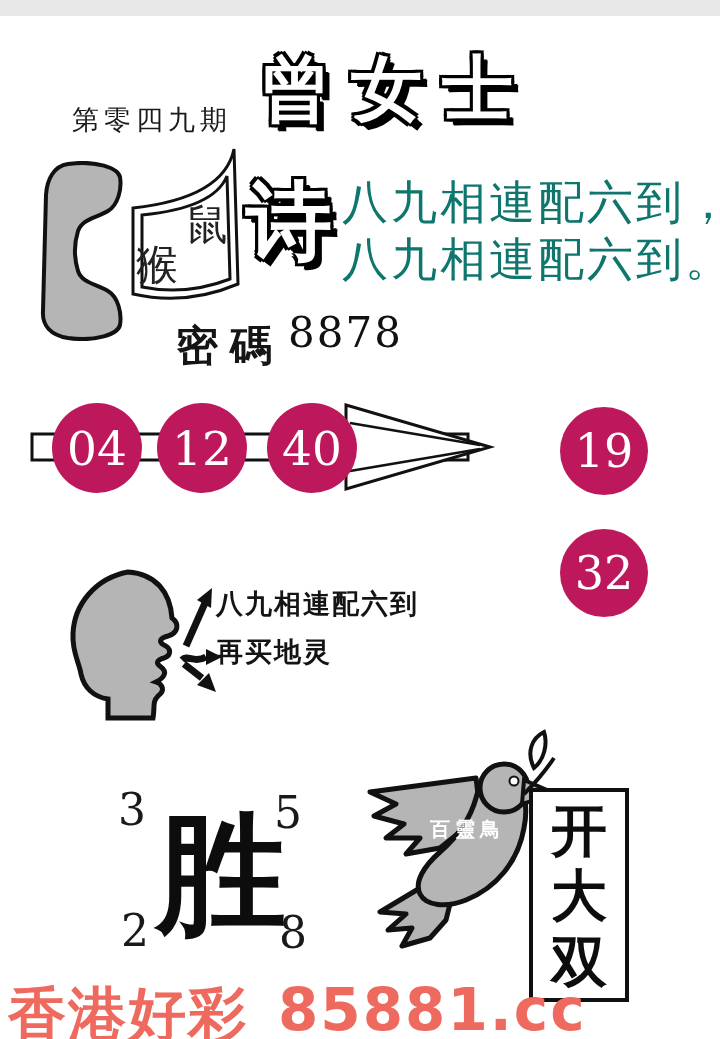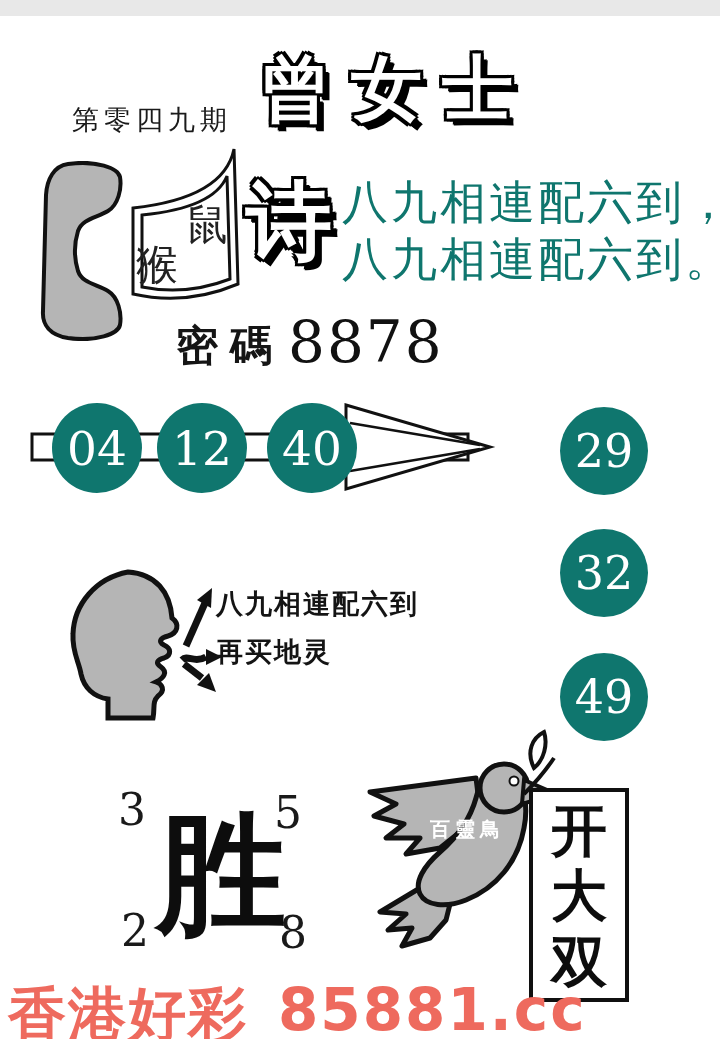--- a/index.html
+++ b/index.html
@@ -27,25 +27,25 @@
                 -3px 0 0 #000,3px 0 0 #000,0 -3px 0 #000,0 3px 0 #000,
                 6px 6px 0 #000,7px 7px 0 #000;
   }
   .zodiac{font-family:"DejaVu Serif",serif;font-size:42px;color:#222;line-height:1;}
   .z-top{left:186px;top:188px;}
   .z-bottom{left:136px;top:228px;}
   .poem{left:342px;top:158px;font-family:"DejaVu Serif",serif;font-size:46px;
         line-height:57px;letter-spacing:3px;color:#0f766e;white-space:nowrap;}
   .pw-label{left:176px;top:302px;font-family:"DejaVu Serif",serif;font-weight:bold;
             font-size:42px;letter-spacing:12px;color:#151515;text-align:center;}
-  .pw-value{left:288px;top:292px;font-family:"DejaVu Serif",serif;font-size:58px;
+  .pw-value{left:288px;top:292px;font-family:"DejaVu Serif",serif;font-size:42px;
             color:#111;letter-spacing:2px;}
 
   
-  .ball{width:90px;height:90px;border-radius:50%;background:#0f766e;
+  .ball{width:90px;height:90px;border-radius:50%;background:#be185d;
         display:flex;align-items:center;justify-content:center;
         color:#fff;font-family:"DejaVu Serif",serif;font-size:47px;}
   .ball.small{width:88px;height:88px;font-size:46px;}
   .b1{left:52px;top:387px;} .b2{left:157px;top:387px;} .b3{left:267px;top:387px;}
   .s1{left:560px;top:391px;} .s2{left:560px;top:513px;} .s3{left:560px;top:637px;}
 
   
   .speech-line{font-size:27px;font-weight:600;color:#141414;letter-spacing:2px;
                white-space:nowrap;}
   .sp1{left:216px;top:570px;} .sp2{left:216px;top:618px;}
@@ -108,23 +108,22 @@
   <svg class="abs" style="left:28px;top:383px;" width="475" height="98" viewBox="0 0 475 98">
     <rect x="4" y="35" width="436" height="26" fill="#fff" stroke="#111" stroke-width="3"></rect>
     <polygon points="318,6 462,48 318,90" fill="#fff" stroke="#111" stroke-width="3"></polygon>
     <line x1="322" y1="24" x2="452" y2="46" stroke="#111" stroke-width="2.5"></line>
     <line x1="322" y1="72" x2="452" y2="50" stroke="#111" stroke-width="2.5"></line>
   </svg>
   <div class="abs ball b1">04</div>
   <div class="abs ball b2">12</div>
   <div class="abs ball b3">40</div>
 
-  <div class="abs ball small s1">29</div>
+  <div class="abs ball small s1">19</div>
   <div class="abs ball small s2">32</div>
-  <div class="abs ball small s3">49</div>
 
   <svg class="abs" style="left:58px;top:550px;" width="160" height="160" viewBox="0 0 160 160">
     <path d="M70,6 C38,12 16,38 15,68 C14,86 21,96 23,108 C26,122 36,131 50,133
              L50,152 L95,152 C97,142 94,136 100,130 C108,124 104,118 98,116
              C106,112 110,106 103,101 C97,97 99,94 106,92 C114,89 113,82 106,79
              C100,76 102,72 110,70 C120,67 122,58 114,52 C112,26 98,8 70,6 Z" fill="#b5b5b5" stroke="#111" stroke-width="5"></path>
   </svg>
 
   <svg class="abs" style="left:178px;top:560px;" width="85" height="130" viewBox="0 0 85 130">
     <line x1="8" y1="70" x2="27" y2="27" stroke="#111" stroke-width="7"></line>

